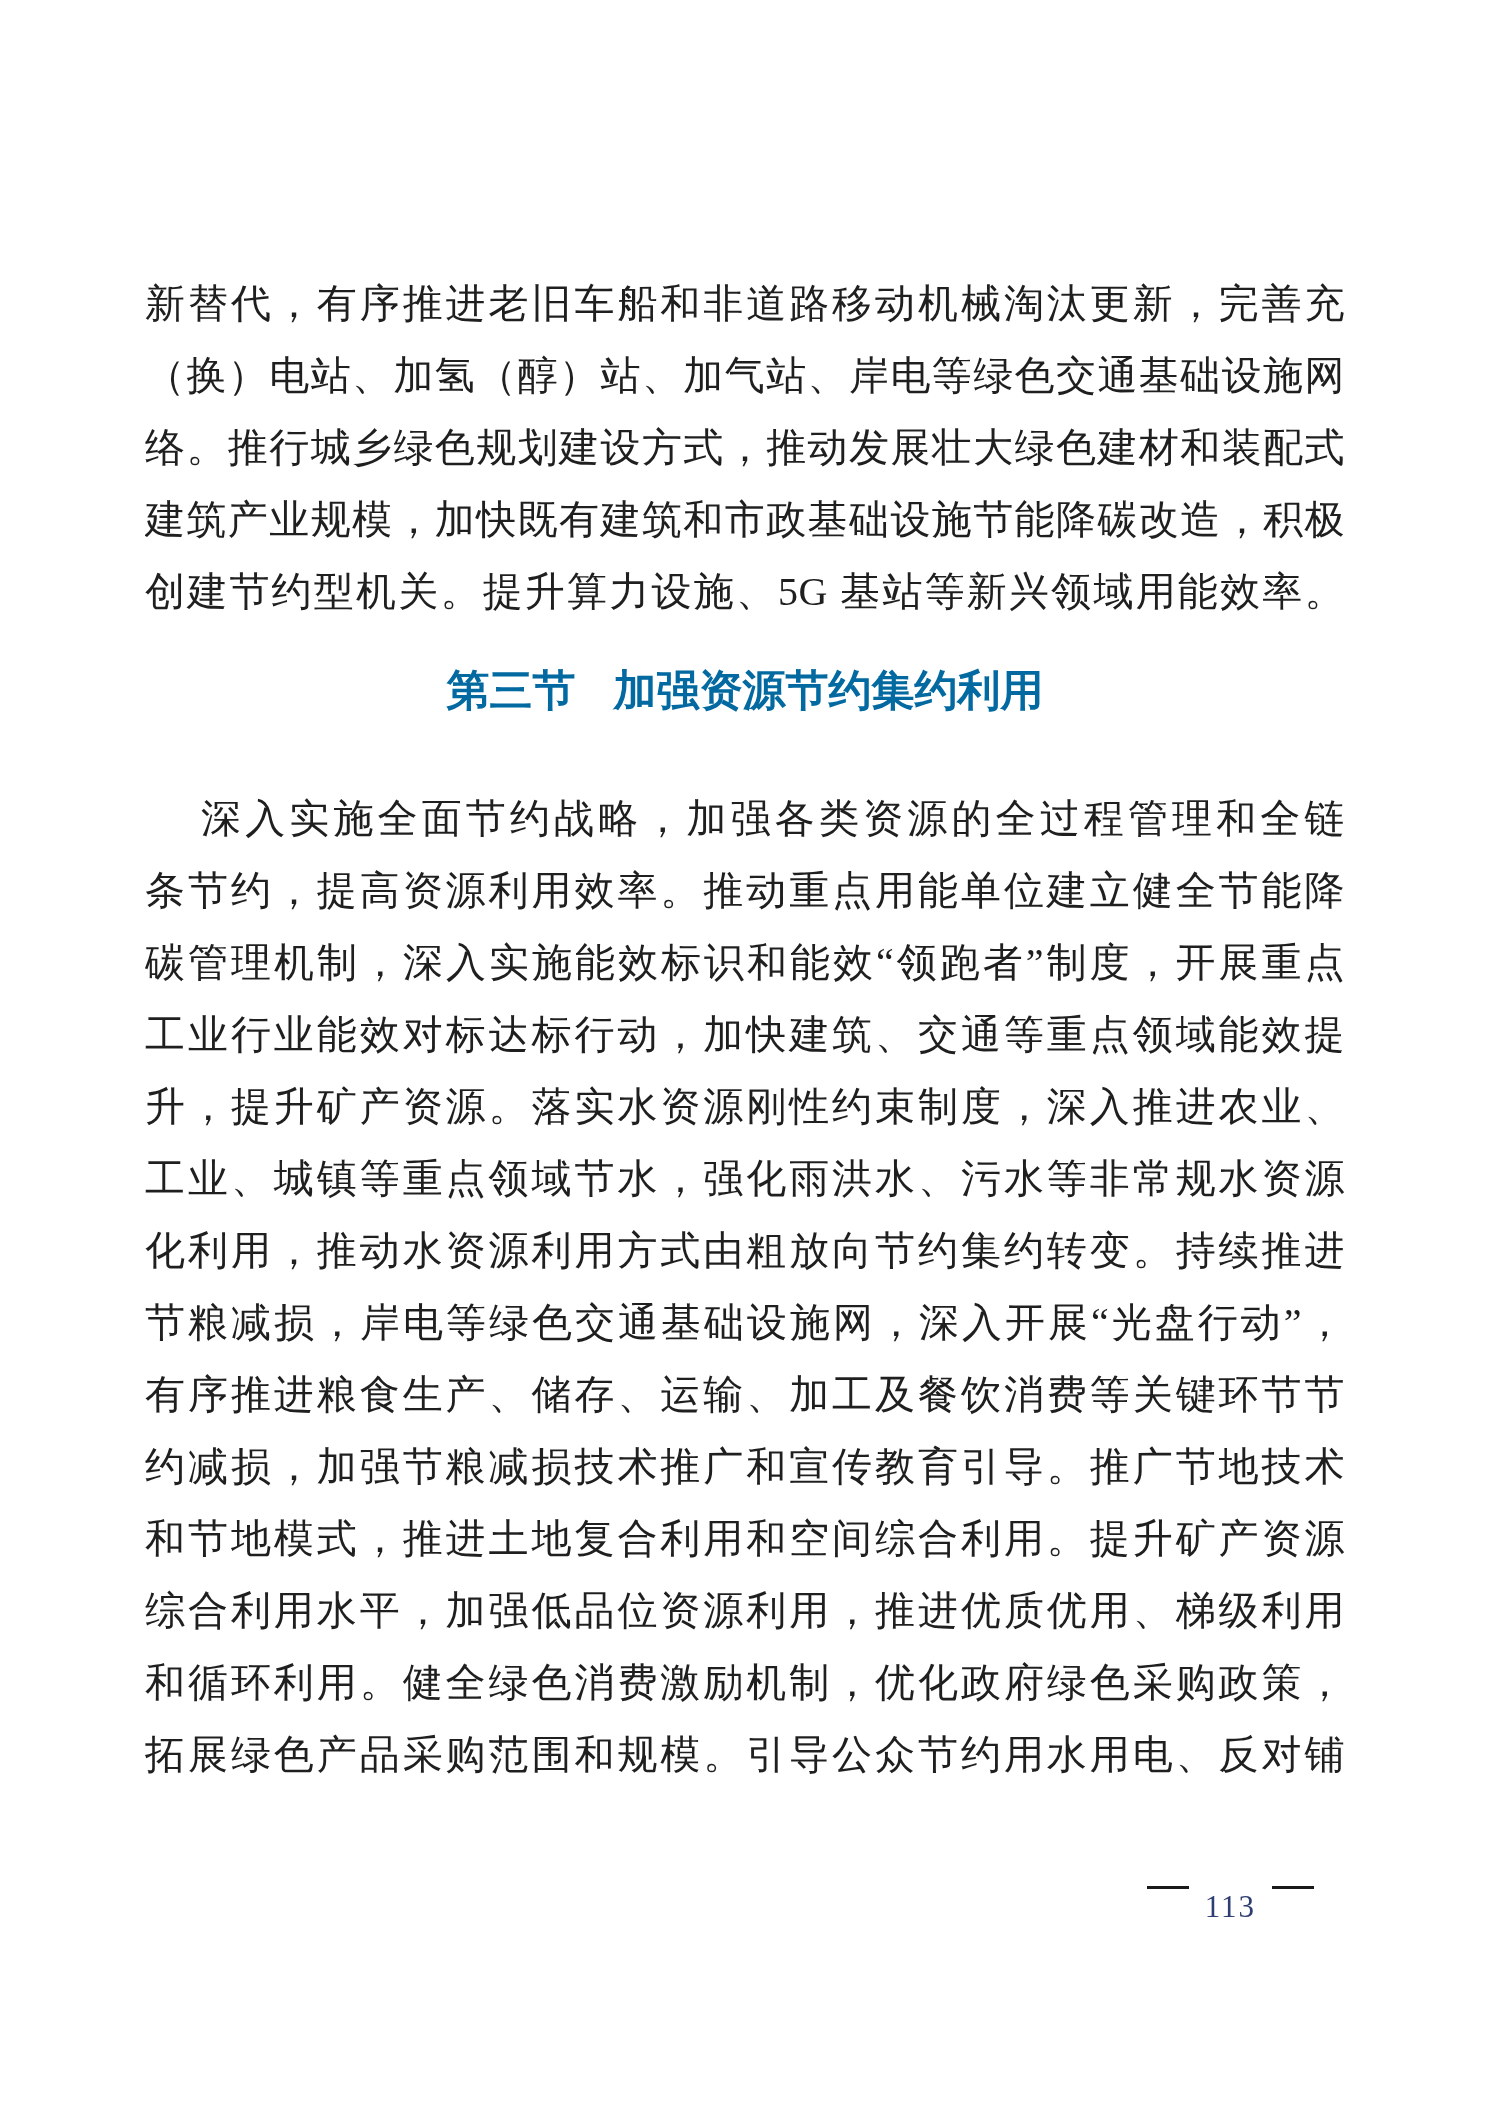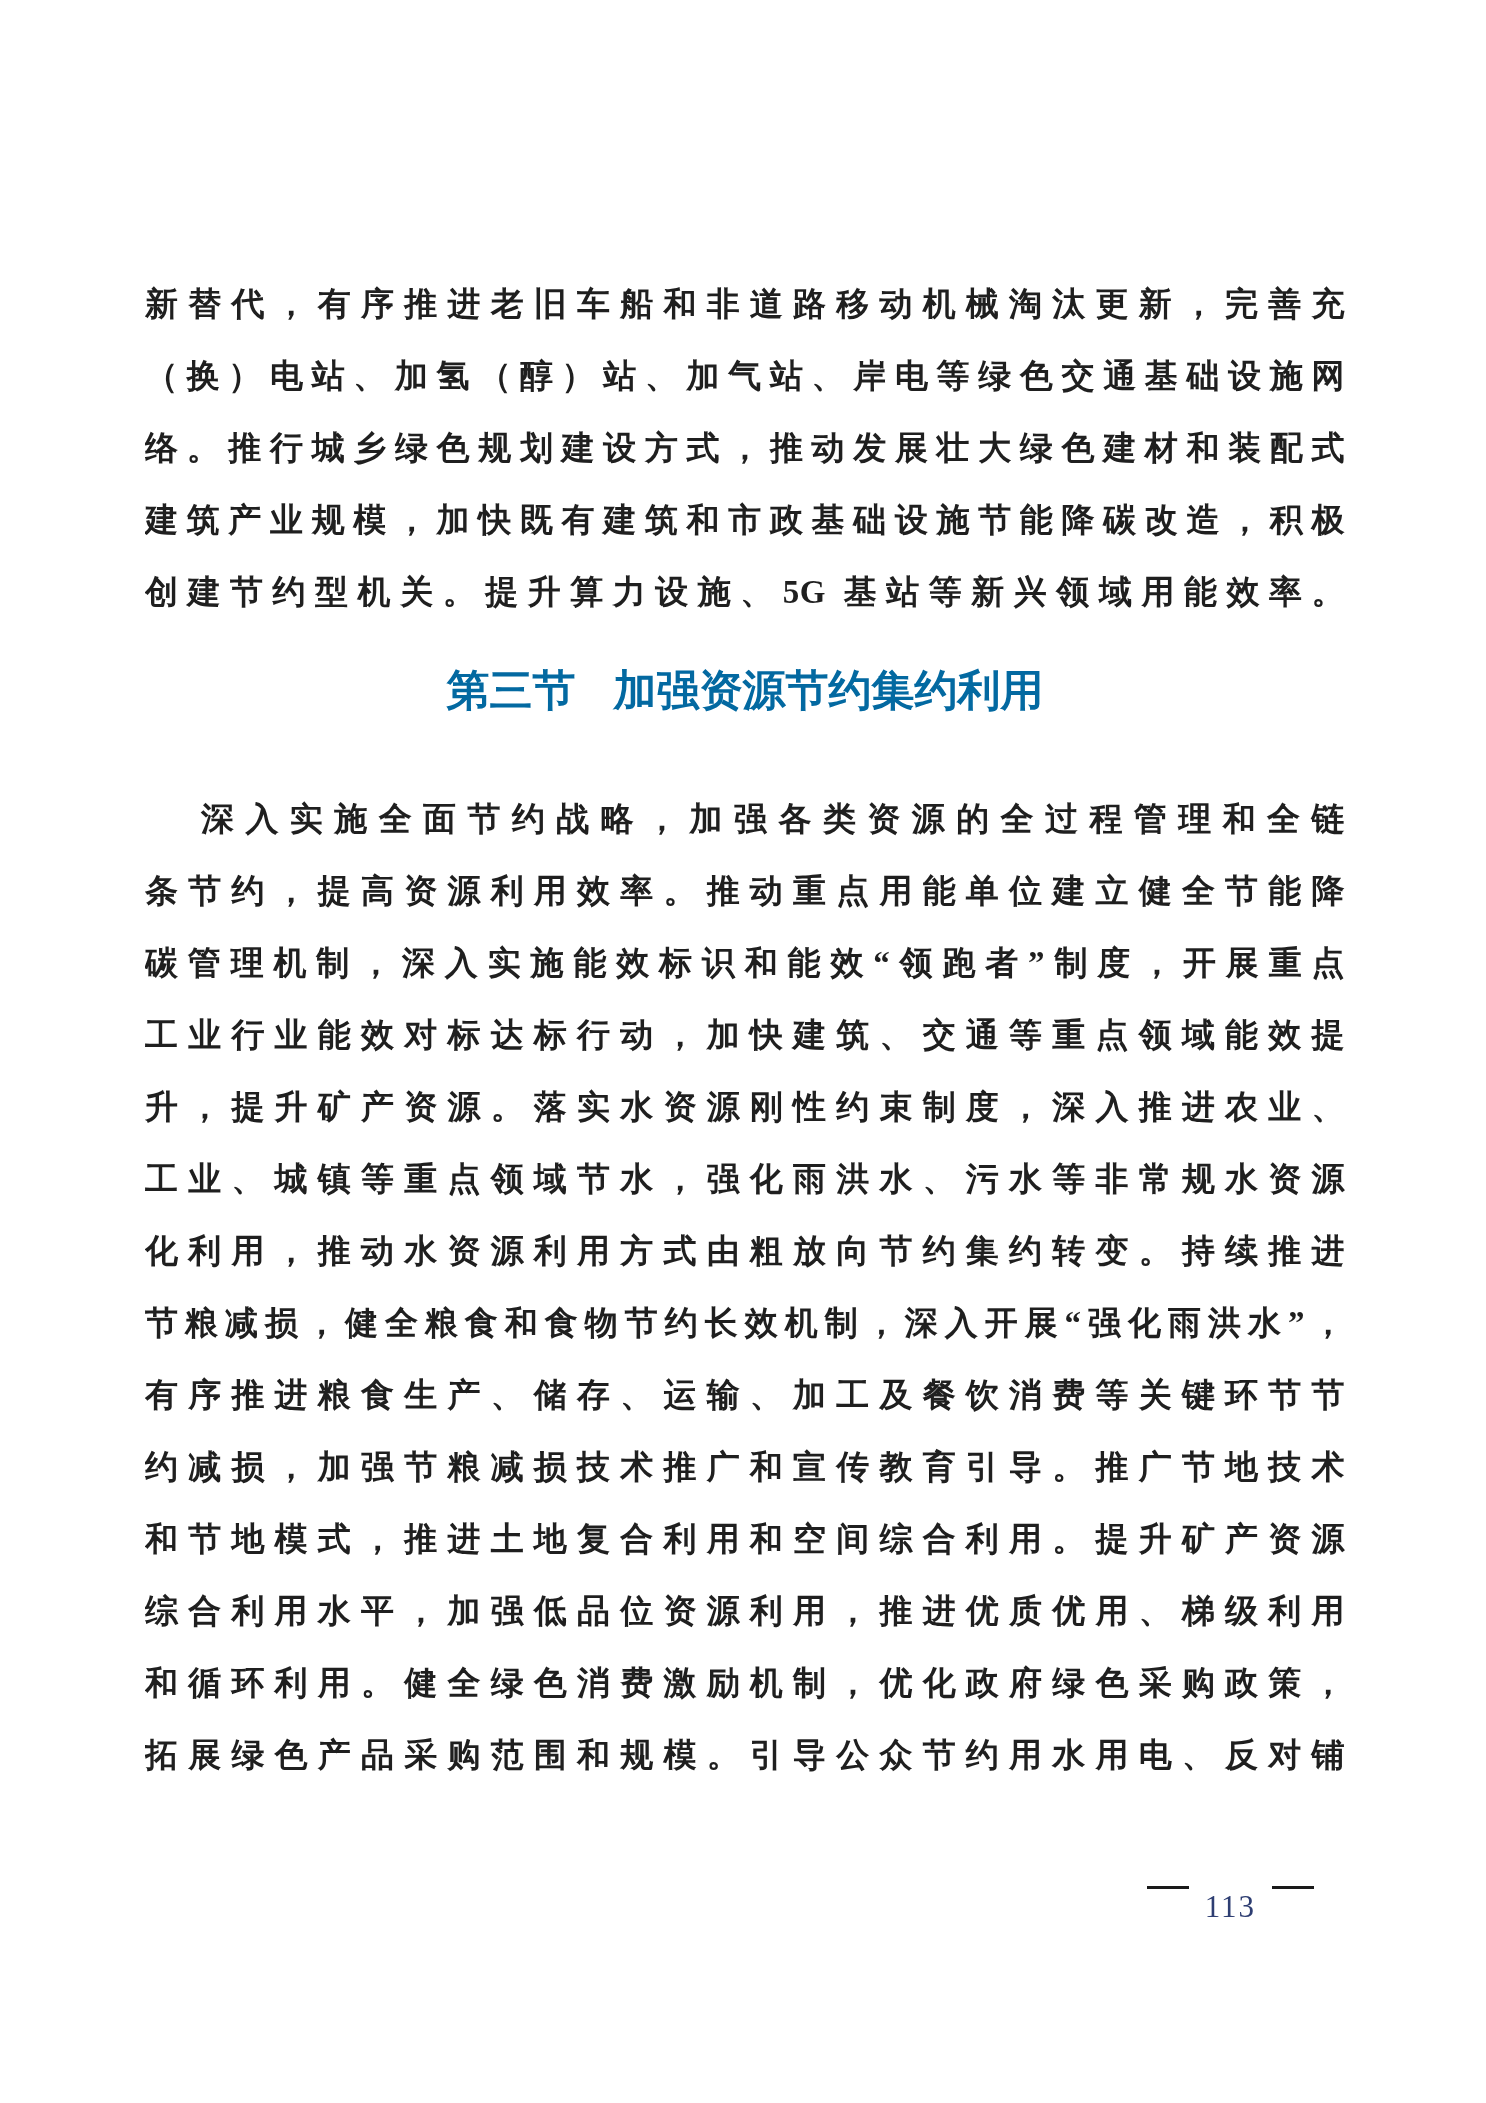--- a/index.html
+++ b/index.html
@@ -14,30 +14,29 @@
     overflow: hidden;
   }
   .content {
     position: absolute;
     left: 145px;
     top: 268px;
     width: 1200px;
   }
   .para { margin: 0; }
   .line {
-    font-size: 33px;
+    font-size: 40px;
     line-height: 72px;
     height: 72px;
     text-align: justify;
     text-align-last: justify;
     text-justify: inter-character;
     white-space: nowrap;
     overflow: hidden;
     letter-spacing: 0.5px;
-    font-weight: bold;
   }
   .line.indent-first { text-indent: 56px; }
   .section-heading {
     margin-top: 26px;
     margin-bottom: 57px;
     height: 72px;
     line-height: 72px;
     text-align: center;
     font-family: "Liberation Sans", "DejaVu Sans", sans-serif;
     font-weight: bold;
@@ -87,21 +86,21 @@
     </div>
 
     <div class="para">
       <div class="line indent-first">深入实施全面节约战略，加强各类资源的全过程管理和全链</div>
       <div class="line">条节约，提高资源利用效率。推动重点用能单位建立健全节能降</div>
       <div class="line">碳管理机制，深入实施能效标识和能效“领跑者”制度，开展重点</div>
       <div class="line">工业行业能效对标达标行动，加快建筑、交通等重点领域能效提</div>
       <div class="line">升，提升矿产资源。落实水资源刚性约束制度，深入推进农业、</div>
       <div class="line">工业、城镇等重点领域节水，强化雨洪水、污水等非常规水资源</div>
       <div class="line">化利用，推动水资源利用方式由粗放向节约集约转变。持续推进</div>
-      <div class="line">节粮减损，健全粮食和食物节约长效机制，深入开展“强化雨洪水”，</div>
+      <div class="line">节粮减损，岸电等绿色交通基础设施网，深入开展“光盘行动”，</div>
       <div class="line">有序推进粮食生产、储存、运输、加工及餐饮消费等关键环节节</div>
       <div class="line">约减损，加强节粮减损技术推广和宣传教育引导。推广节地技术</div>
       <div class="line">和节地模式，推进土地复合利用和空间综合利用。提升矿产资源</div>
       <div class="line">综合利用水平，加强低品位资源利用，推进优质优用、梯级利用</div>
       <div class="line">和循环利用。健全绿色消费激励机制，优化政府绿色采购政策，</div>
       <div class="line">拓展绿色产品采购范围和规模。引导公众节约用水用电、反对铺</div>
     </div>
 
   </div>
 

